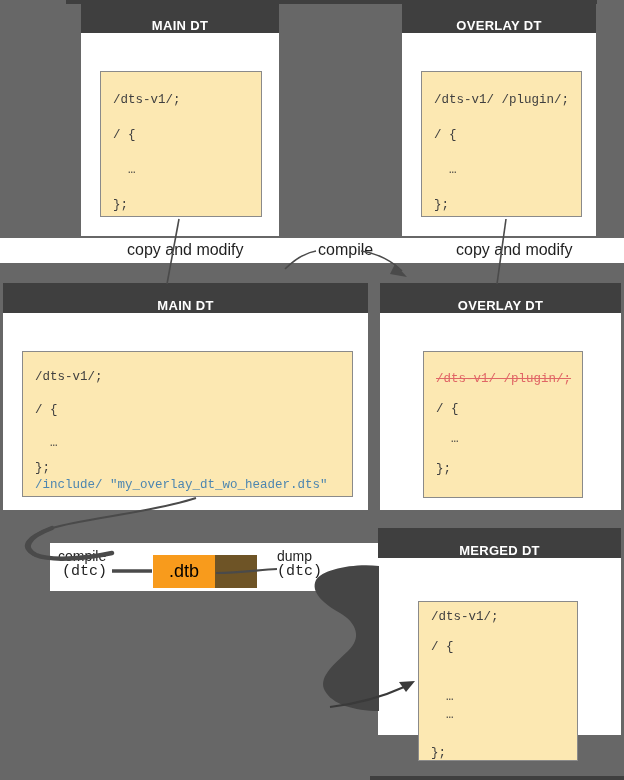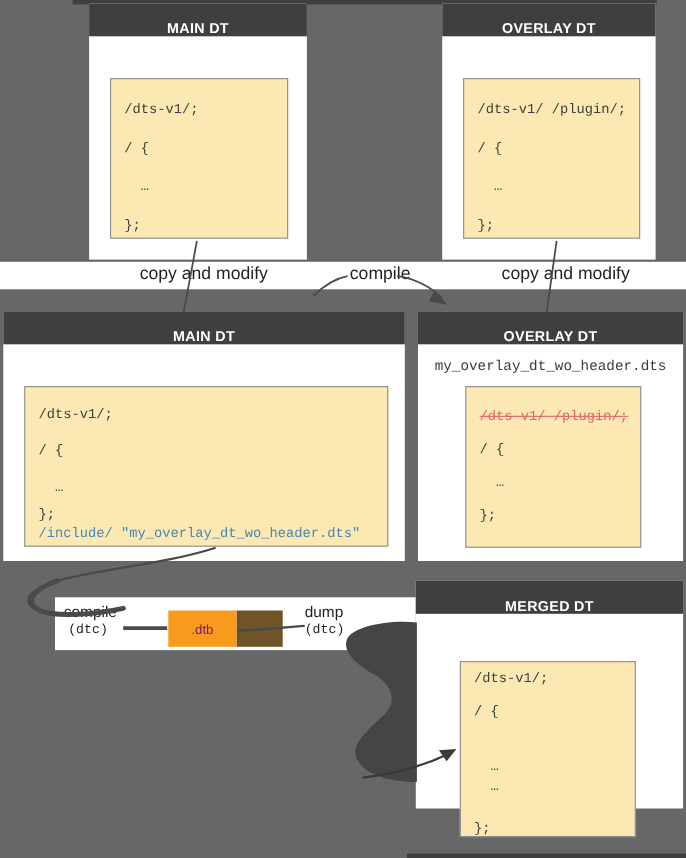--- a/index.html
+++ b/index.html
@@ -31,23 +31,23 @@
   .mg .ln{height:30px}
   .mg .ln-gap{margin-top:26px;height:18px}
   .mg .ln-s{height:18px}
   .mg .ln-last{margin-top:14px;height:30px}
   .code-include{color:var(--include_blue)}
   .code-deleted{color:var(--deleted_red);text-decoration:line-through;
     text-decoration-color:var(--deleted_red)}
   .band{position:absolute;background:#fff}
   .lbl{position:absolute;font-size:16px;color:#1f1f1f;white-space:nowrap}
   .tool-lbl{position:absolute;font-size:14px;color:#1f1f1f;line-height:16px}
-  .tool-lbl .mono{font-family:"Liberation Mono",monospace;font-size:12px}
+  .tool-lbl .mono{font-family:"Liberation Mono",monospace;font-size:15px}
   .dtb-box{position:absolute;background:var(--dtb_orange);display:flex;align-items:center;
-    justify-content:center;font-size:12px;color:#701a75}
+    justify-content:center;font-size:18px;color:#000000}
   .dtb-shadow{position:absolute;background:var(--dtb_brown)}
   svg.overlay{position:absolute;left:0;top:0;width:624px;height:780px;pointer-events:none;z-index:5}
 </style>
 </head>
 <body>
 
 <div class="canvas">
 
   <div class="strip" style="left:66px;top:0;width:531px;height:4px"></div>
   <div class="strip" style="left:370px;top:776px;width:254px;height:4px"></div>
@@ -92,21 +92,20 @@
       <div class="ln">  …</div>
       <div class="ln ln-s">};</div>
       <div class="ln ln-s code-include">/include/ "my_overlay_dt_wo_header.dts"</div>
     </div>
   </div>
 
   <div class="card" style="left:380px;top:283px;width:241px;height:227px">
     <div class="card-header">
       <span>OVERLAY DT</span>
     </div>
-    <div class="filename">my_overlay_dt_wo_header.dts</div>
     <div class="codebox r2o" style="left:43px;top:68px;width:160px;height:147px">
       <div class="ln code-deleted">/dts-v1/ /plugin/;</div>
       <div class="ln">/ {</div>
       <div class="ln">  …</div>
       <div class="ln">};</div>
     </div>
   </div>
 
   <div class="band" style="left:50px;top:543px;width:328px;height:48px">
     <div class="tool-lbl" style="left:8px;top:5px">

